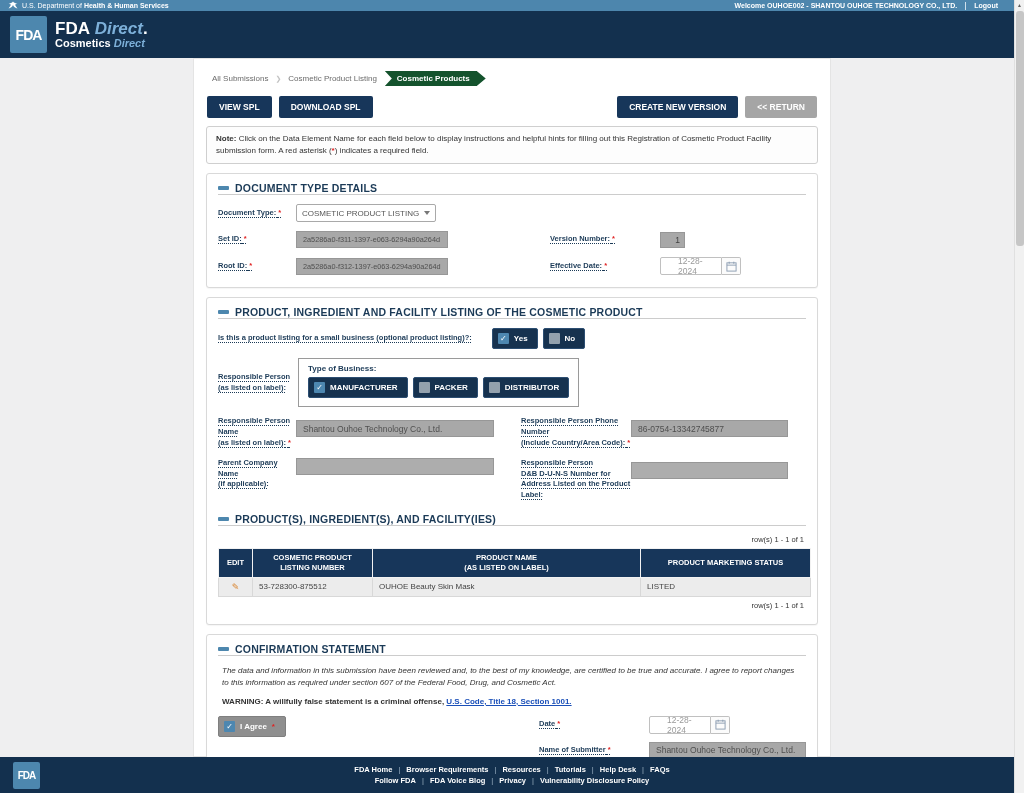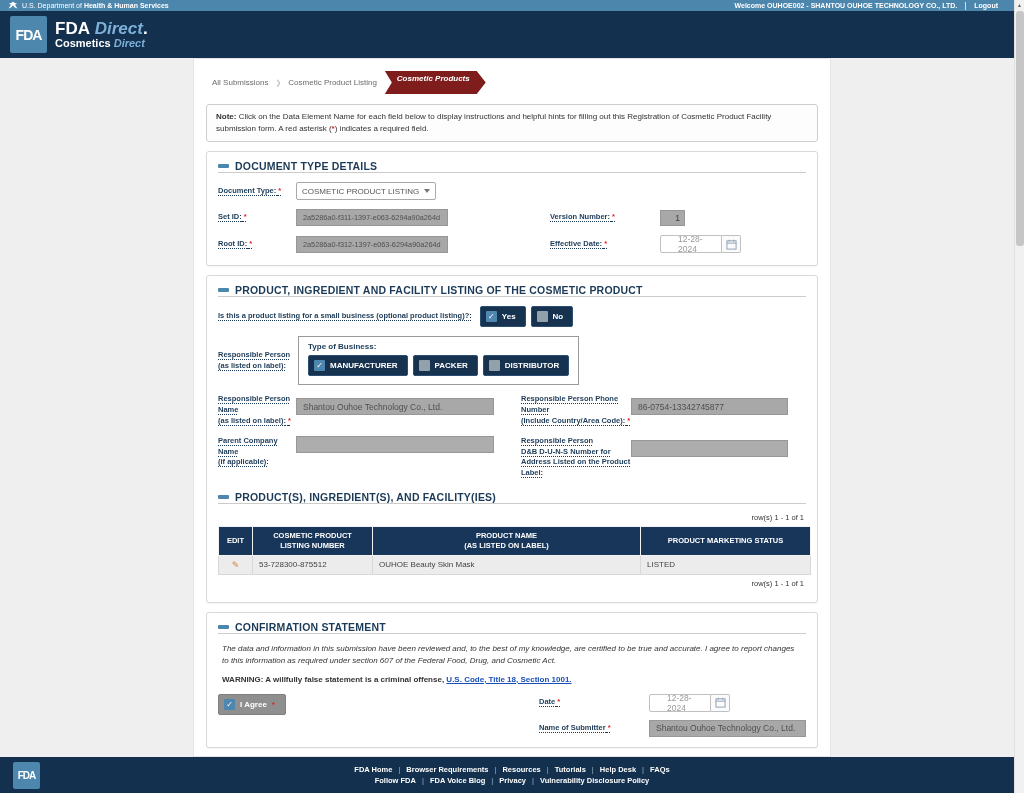--- a/index.html
+++ b/index.html
@@ -23,22 +23,22 @@
   .brand .a { color:#7db0d9; font-style:italic; font-weight:bold; }
 
   
   .main { height:699px; display:flex; justify-content:center; background:#efeff0; }
   .panel { width:638px; background:#fff; border:1px solid #e4e4e4; padding:8px 12px 14px 12px; }
 
   
   .crumbs { display:flex; align-items:center; font-size:8px; color:#6b6b6b; margin:4px 0 10px 2px; }
   .crumb { padding:2px 4px; }
   .crumb-sep { color:#c2c2c2; font-size:7px; margin:0 3px; }
-  .crumb-active { background:#7f1d1d; color:#fff; font-weight:bold; padding:3px 16px 11px 12px; margin-left:4px;
-    clip-path:polygon(0 0, calc(100% - 9px) 0, 100% 50%, calc(100% - 9px) 100%, 0 100%, 7px 50%);font-style:italic; }
+  .crumb-active { background:#14532d; color:#fff; font-weight:bold; padding:3px 16px 3px 12px; margin-left:4px;
+    clip-path:polygon(0 0, calc(100% - 9px) 0, 100% 50%, calc(100% - 9px) 100%, 0 100%, 7px 50%); }
 
   
   .toolbar { display:flex; gap:7px; margin:2px 1px 8px 1px; }
   .btn { border:none; background:#17365a; color:#fff; font-weight:bold; font-size:8.5px; padding:6px 12px; border-radius:2px; cursor:pointer; font-family:inherit; }
   .btn-gray { background:#a5a5a5; }
   .toolbar .spacer { margin-left:auto; }
 
   
   .note-box { border:1px solid #cfcfcf; border-radius:3px; background:#fdfdfd; padding:6px 9px; font-size:8px; color:#333; line-height:1.5; }
   .note-box .indent { padding-left:30px; }
@@ -135,20 +135,27 @@
 <div class="main">
   <div class="panel">
 
     <div class="crumbs">
       <span class="crumb">All Submissions</span>
       <span class="crumb-sep">❯</span>
       <span class="crumb">Cosmetic Product Listing</span>
       <span class="crumb-active">Cosmetic Products</span>
     </div>
 
+    <div class="toolbar">
+      <button class="btn">VIEW SPL</button>
+      <button class="btn">DOWNLOAD SPL</button>
+      <span class="spacer"></span>
+      <button class="btn">CREATE NEW VERSION</button>
+      <button class="btn btn-gray">&lt;&lt; RETURN</button>
+    </div>
 
     <div class="note-box">
       <div><b>Note:</b><span> Click on the Data Element Name for each field below to display instructions and helpful hints for filling out this Registration of Cosmetic Product Facility submission form. A red asterisk (</span><span class="req">*</span><span>) indicates a required field.</span></div>
     </div>
 
     <div class="section">
       <div class="sec-head">
         <span class="dash-ic"></span>
         <span class="sec-title">DOCUMENT TYPE DETAILS</span>
       </div>
@@ -183,21 +190,21 @@
       </div>
     </div>
 
     <div class="section">
       <div class="sec-head">
         <span class="dash-ic"></span>
         <span class="sec-title">PRODUCT, INGREDIENT AND FACILITY LISTING OF THE COSMETIC PRODUCT</span>
       </div>
 
       <div class="frow">
-        <span class="lbl" style="width:auto;margin-right:8px;">Is this a product listing for a small business (optional product listing)?:</span>
+        <span class="lbl" style="width:auto;margin-right:20px;">Is this a product listing for a small business (optional product listing)?:</span>
         <span class="cbtn" style="margin-right:5px;">
           <span class="cbox on">✓</span>
           <span>Yes</span>
         </span>
         <span class="cbtn">
           <span class="cbox off"></span>
           <span>No</span>
         </span>
       </div>
 

